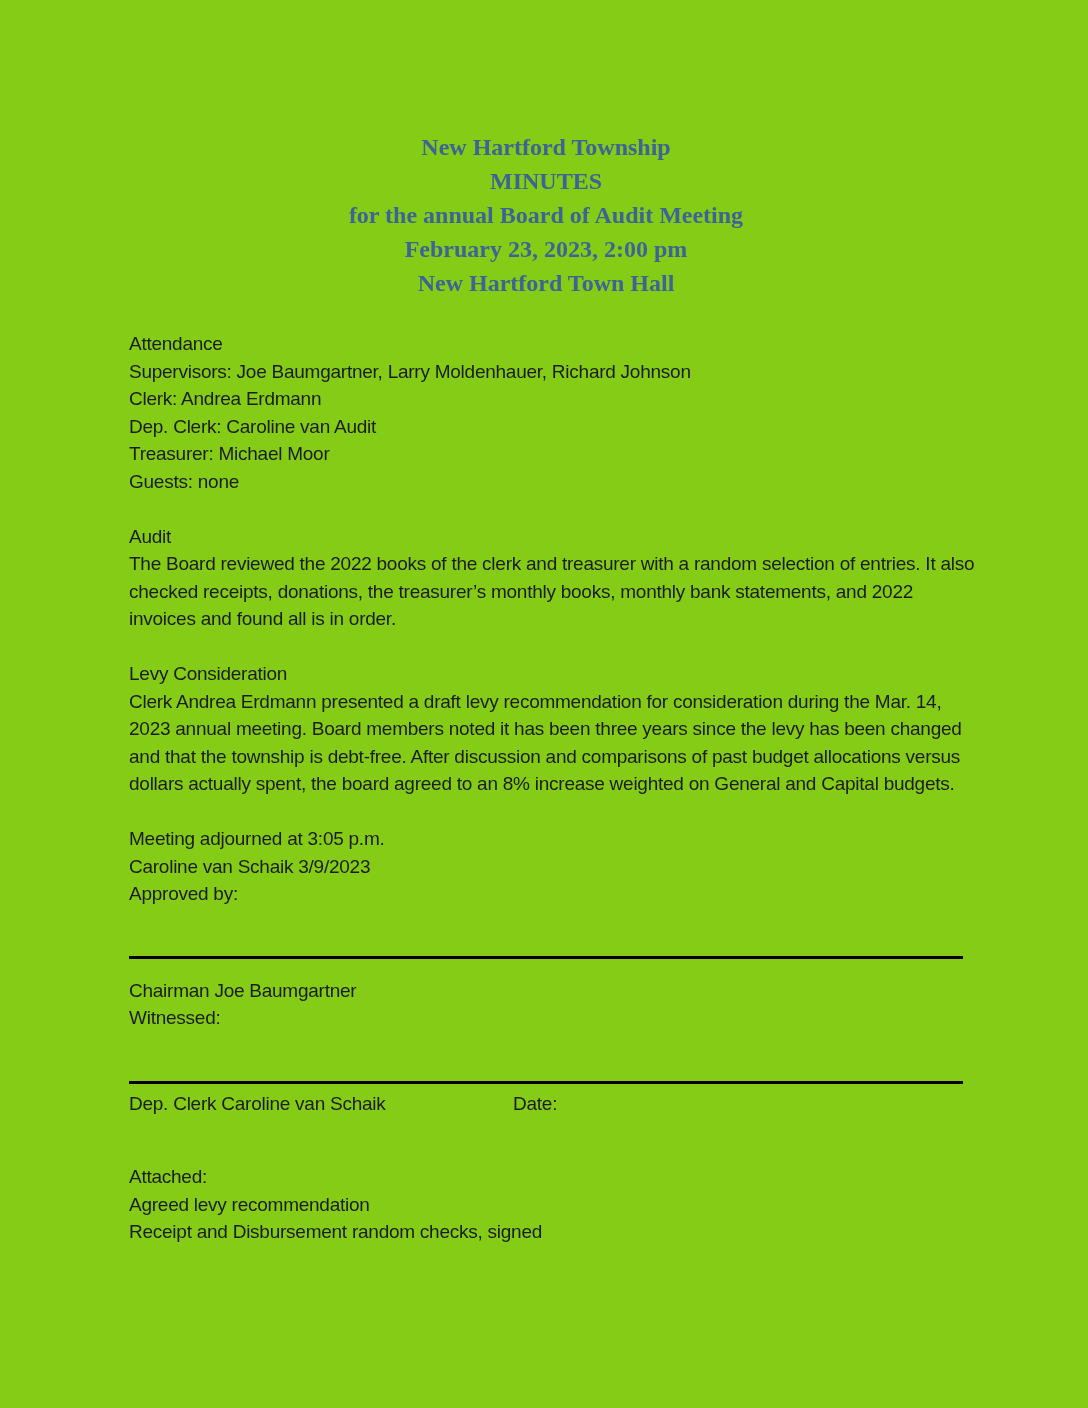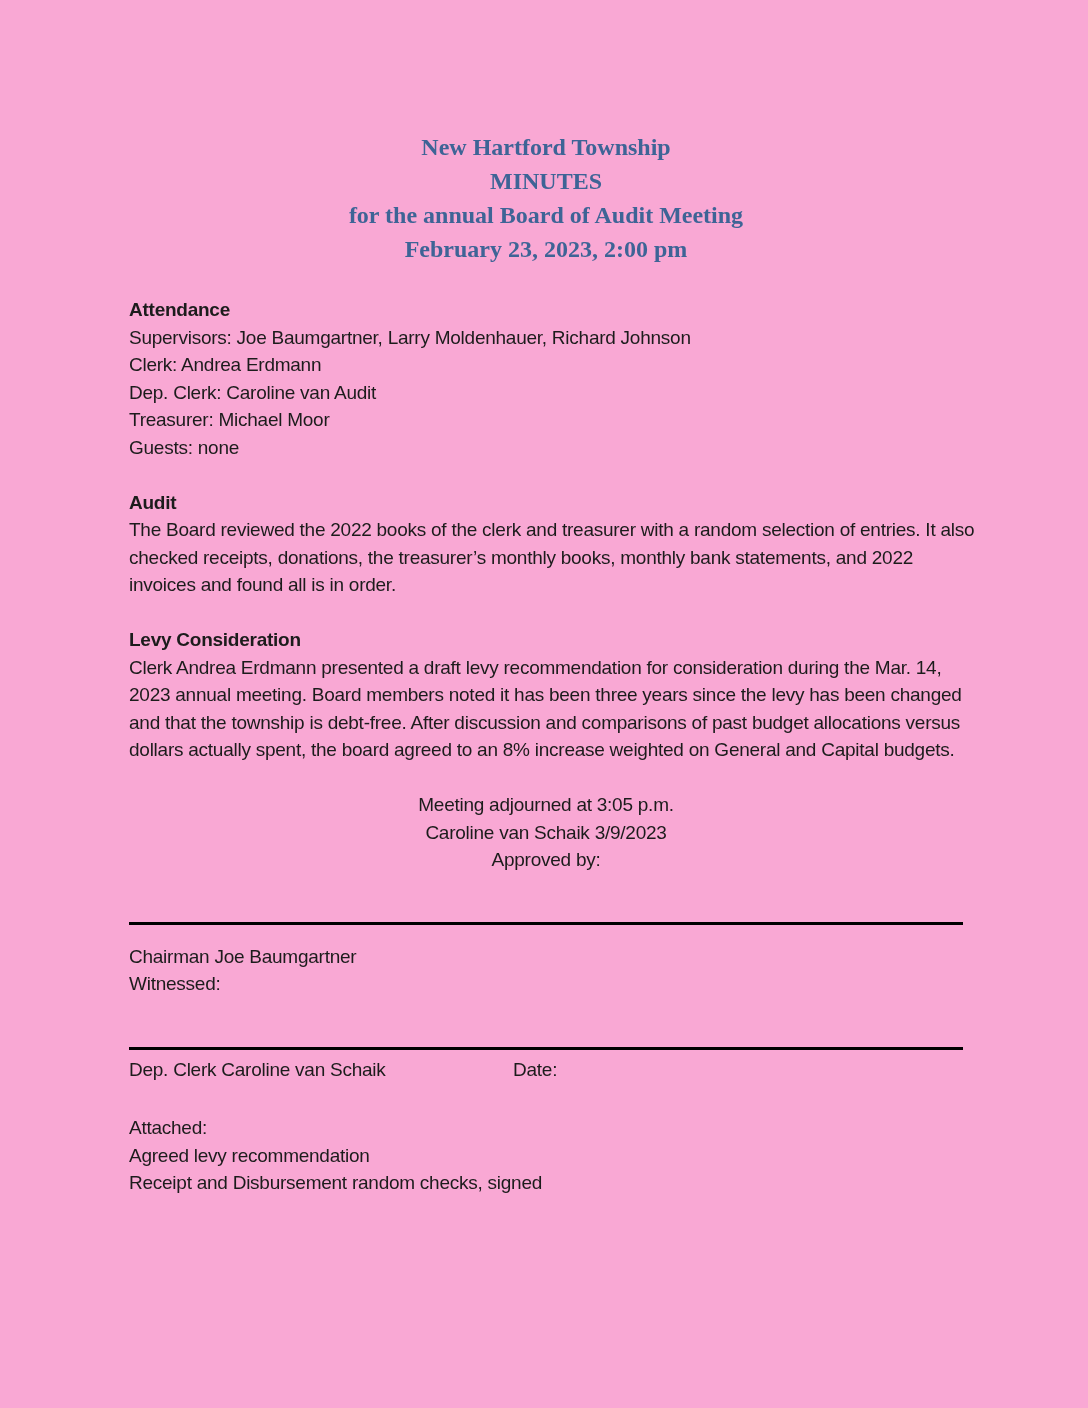--- a/index.html
+++ b/index.html
@@ -1,21 +1,21 @@
 <!DOCTYPE html>
 <html style="--title-color: #3E6496; --text-color: #1C1C1C; --rule-color: #000000;"><head>
 <meta charset="utf-8">
 <style>
   * { box-sizing: border-box; margin: 0; padding: 0; }
   html, body { background: #ffffff; }
   .page {
     position: relative;
     width: 1088px;
     height: 1408px;
-    background: #f9a8d4;
+    background: #84cc16;
     font-family: "Liberation Sans", "DejaVu Sans", sans-serif;
     font-size: 19px;
     letter-spacing: -0.25px;
     color: var(--text-color, #1c1c1c);
     overflow: hidden;
   }
   .content {
     padding: 130px 125px 0 129px;
   }
   .title-block {
@@ -28,43 +28,44 @@
     letter-spacing: 0;
   }
   .line {
     line-height: 27.5px;
     white-space: nowrap;
   }
   .wrapline {
     line-height: 27.5px;
     white-space: nowrap;
   }
-  .bold { font-weight: 700; margin-top: 8px; }
+  .bold { font-weight: 400; margin-top: 8px; }
   .sec-attendance { margin-top: 30px; }
   .sec-called   { margin-top: 27.5px; }
   .sec-audit    { margin-top: 27.5px; }
   .sec-levy     { margin-top: 27.5px; }
-  .sec-closing  { margin-top: 27.5px; text-align: center; }
+  .sec-closing  { margin-top: 27.5px; }
   .sig-block-1 { margin-top: 48px; border-top: 3px solid var(--rule-color, #000); padding-top: 18px; }
   .sig-block-2 { margin-top: 49px; border-top: 3px solid var(--rule-color, #000); padding-top: 6px; }
   .sig-row { display: flex; }
   .sig-col-name { width: 384px; flex: 0 0 384px; }
-  .sec-attached { margin-top: 31px; }
+  .sec-attached { margin-top: 46px; }
 </style>
 </head>
 <body>
 
 <div class="page">
   <div class="content">
 
     <header class="title-block">
       <div class="title-line">New Hartford Township</div>
       <div class="title-line">MINUTES</div>
       <div class="title-line">for the annual Board of Audit Meeting</div>
       <div class="title-line">February 23, 2023, 2:00 pm</div>
+      <div class="title-line">New Hartford Town Hall</div>
     </header>
 
     <section class="sec-attendance">
       <div class="line bold">Attendance</div>
       <div class="line">Supervisors: Joe Baumgartner, Larry Moldenhauer, Richard Johnson</div>
       <div class="line">Clerk: Andrea Erdmann</div>
       <div class="line">Dep. Clerk: Caroline van Audit</div>
       <div class="line">Treasurer: Michael Moor</div>
       <div class="line">Guests: none</div>
     </section>

